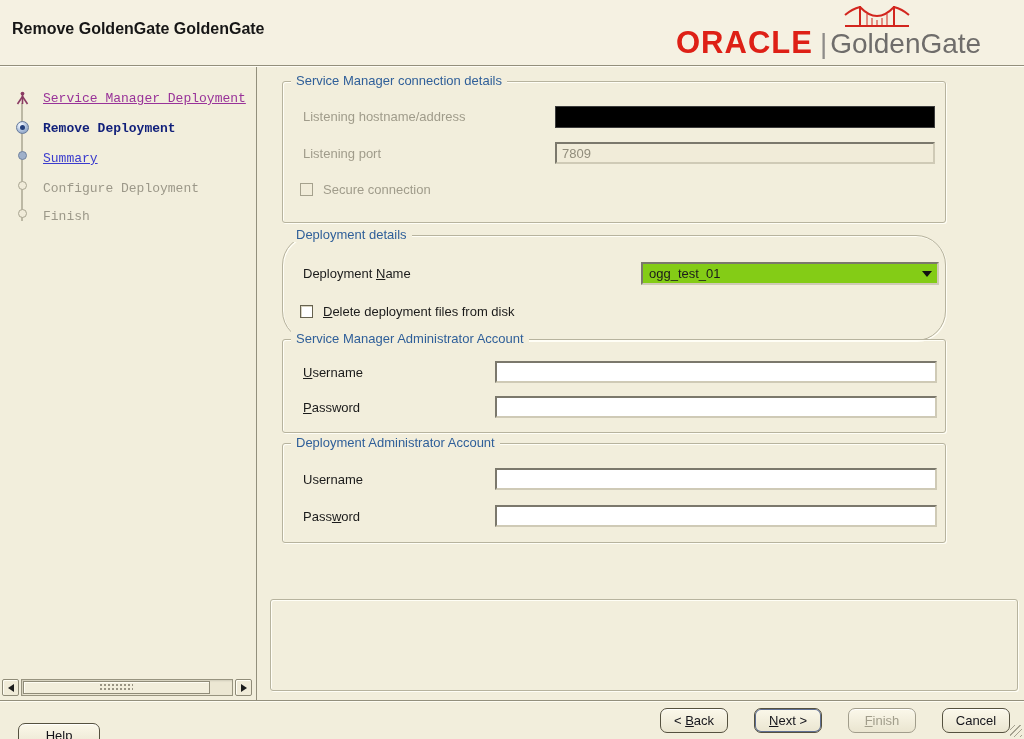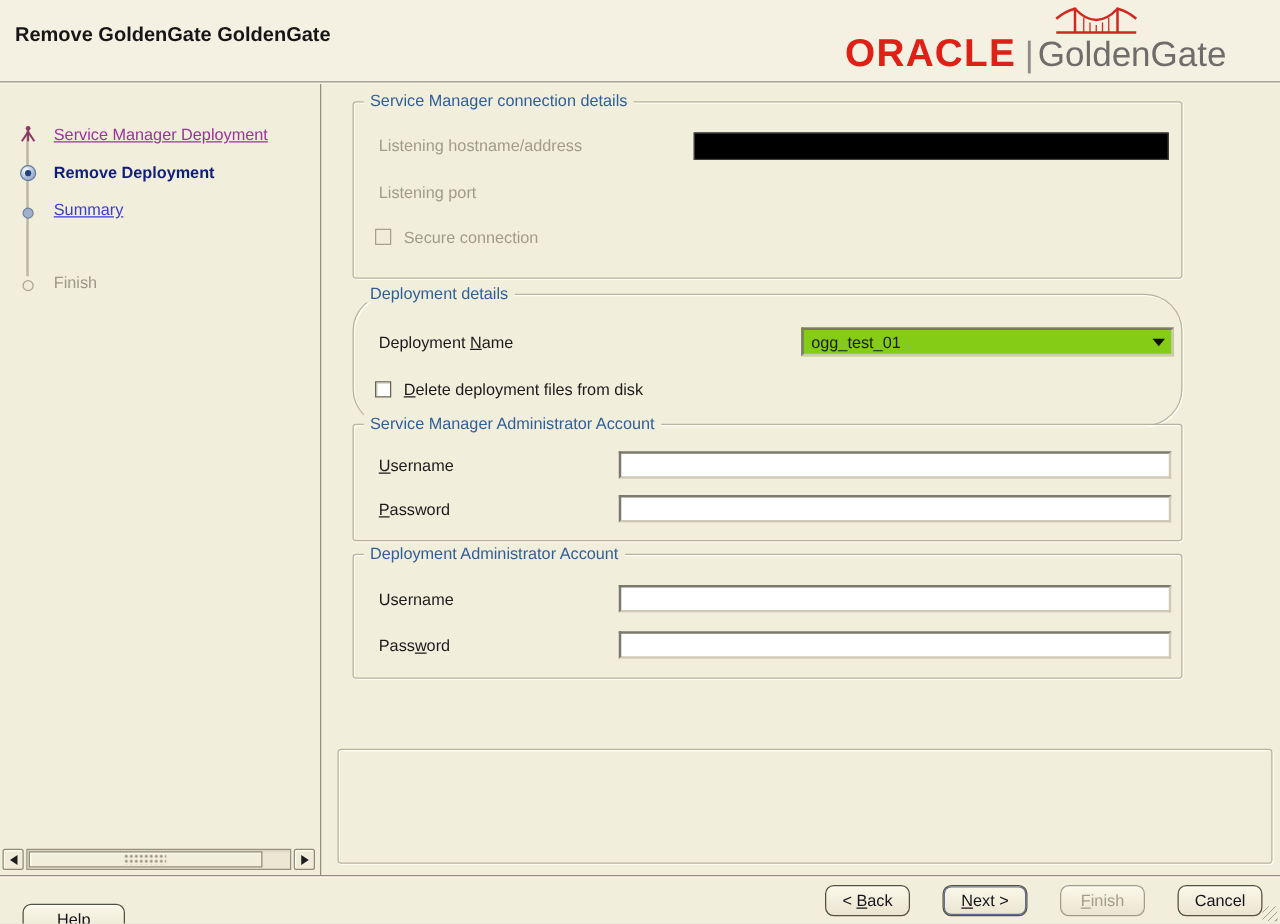--- a/index.html
+++ b/index.html
@@ -18,21 +18,21 @@
   .bridge { position:absolute; top:1px; left:168px; }
   .logo-text { position:absolute; bottom:3px; left:0; white-space:nowrap; }
   .brand  { font-size:31px; font-weight:bold; color:#de2016; letter-spacing:1px; }
   .sep    { font-size:28px; color:#8e8c89; margin:0 3px 0 7px; font-weight:300; }
   .product{ font-size:28px; color:#6f6d6b; }
 
   
   .sidebar { position:absolute; top:67px; left:0; width:257px; height:633px;
              border-right:1px solid #938f7c; background:#f2eedc; }
   .connector { position:absolute; left:21px; top:36px; width:2px; height:118px; background:#bcb8a4; }
-  .step { position:absolute; left:10px; display:flex; align-items:flex-end; gap:9px; height:24px; cursor:default; }
+  .step { position:absolute; left:10px; display:flex; align-items:flex-start; gap:9px; height:24px; cursor:default;font-family:Liberation Mono, monospace; }
   .step-ic { width:24px; display:flex; justify-content:center; align-items:center; position:relative; z-index:1; }
   .ic-current { width:13px; height:13px; border-radius:50%;
                 background:radial-gradient(circle at 35% 30%, #eaf1fb 15%, #a9bcd8 55%, #7b92b5);
                 border:1px solid #667a9c; position:relative; }
   .ic-current::after { content:""; position:absolute; left:3px; top:3px; width:5px; height:5px;
                        border-radius:50%; background:#24407c; }
   .ic-done    { width:9px; height:9px; border-radius:50%; background:#9fb0ca; border:1px solid #72839f; }
   .ic-pending { width:9px; height:9px; border-radius:50%; background:#f0ebd9; border:1px solid #a9a591; }
   .lbl-visited { color:#993399; text-decoration:underline; }
   .lbl-current { color:#101f7a; font-weight:bold; }
@@ -152,20 +152,26 @@
       <span class="step-label lbl-current">Remove Deployment</span>
     </div>
 
     <div class="step" style="top:84px">
       <span class="step-ic">
           <span class="ic-done"></span>
         </span>
       <span class="step-label lbl-link">Summary</span>
     </div>
 
+    <div class="step" style="top:114px">
+      <span class="step-ic">
+          <span class="ic-pending"></span>
+        </span>
+      <span class="step-label lbl-pending">Configure Deployment</span>
+    </div>
 
     <div class="step" style="top:142px">
       <span class="step-ic">
           <span class="ic-pending"></span>
         </span>
       <span class="step-label lbl-pending">Finish</span>
     </div>
 
     <div class="hscroll">
       <div class="sbtn">
@@ -182,20 +188,21 @@
     </div>
   </aside>
 
   <main class="main">
 
     <section class="group g1">
       <div class="gtitle">Service Manager connection details</div>
       <span class="flabel dim" style="left:20px;top:27px">Listening hostname/address</span>
       <div class="redacted" style="left:272px;top:24px;width:380px"></div>
       <span class="flabel dim" style="left:20px;top:64px">Listening port</span>
+      <input class="tinput dis" style="left: 272px; top: 60px; width: 380px;" readonly="" value="7809">
       <span class="checkbox dis" style="left:17px;top:101px"></span>
       <span class="flabel dim" style="left:40px;top:100px">Secure connection</span>
     </section>
 
     <section class="group g2">
       <div class="gtitle">Deployment details</div>
       <span class="flabel" style="left:20px;top:30px">Deployment <u>N</u>ame</span>
       <div class="combo" style="left:358px;top:26px;width:298px">
         <span>ogg_test_01</span>
         <span class="combo-arrow"></span>

